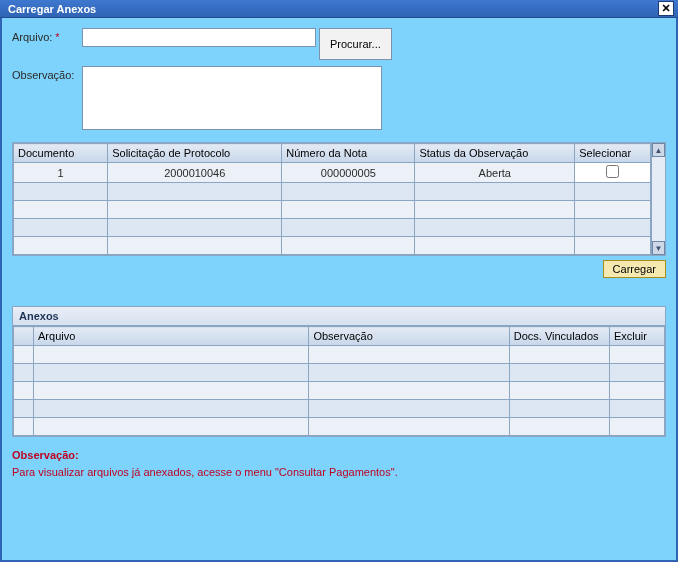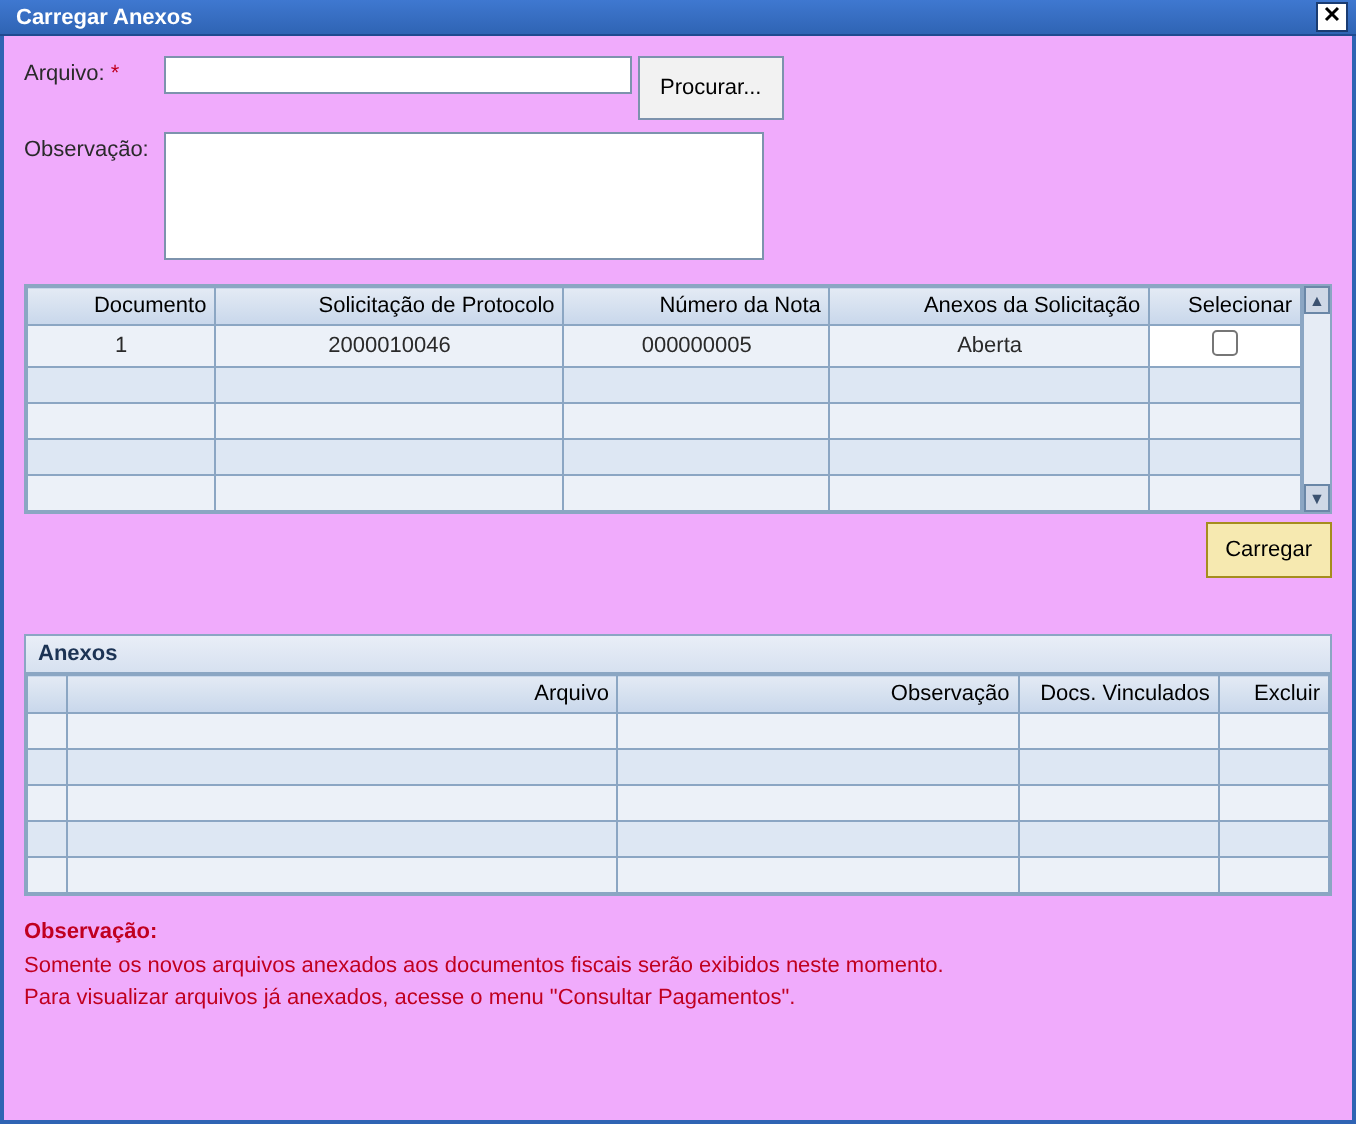--- a/index.html
+++ b/index.html
@@ -50,21 +50,21 @@
     font-size:11px;line-height:11px;font-weight:bold;color:#000;
     cursor:pointer;
   }
 
   
   .dialog{
     border:2px solid var(--win-blue);
     border-top:none;
     height:544px;
     position:relative;
-    background:#f0abfc;
+    background:#7dd3fc;
     display:flex;flex-direction:column;
   }
   .content{
     padding:10px 10px 0 10px;
     flex:1;
     display:flex;flex-direction:column;
   }
 
   
   .form-row{display:flex;align-items:flex-start;margin-bottom:6px;}
@@ -108,21 +108,21 @@
   .tbl-wrap{position:relative;}
   table.grid{
     width:100%;border-collapse:collapse;table-layout:fixed;
   }
   table.grid th{
     background:linear-gradient(to bottom,var(--header-grad-top),var(--header-grad-bot));
     border:1px solid var(--panel-border);
     font-weight:normal;
     padding:3px 4px;
     color:#000;
-    text-align:right;
+    text-align:left;
     height:19px;
   }
   table.grid td{
     border:1px solid var(--panel-border);
     padding:2px 4px;
     height:18px;
     text-align:center;
     overflow:hidden;white-space:nowrap;text-overflow:ellipsis;
   }
   table.grid tr.odd td{background:var(--row-odd);}
@@ -155,21 +155,21 @@
     border:1px solid var(--panel-border-dark);
     display:flex;align-items:center;justify-content:center;
     font-size:8px;color:#3c5270;cursor:pointer;
   }
 
   
   .row-right{display:flex;justify-content:flex-end;margin-top:4px;}
   .yellow-btn{
     background:var(--yellow-btn);
     border:1px solid var(--yellow-btn-border);
-    padding:1px 9px;height:28px;
+    padding:1px 9px;height:18px;
     font:inherit;color:#000;cursor:pointer;
   }
 
   
   .obs-block{margin-top:10px;color:var(--required);line-height:1.5;}
   .obs-block .heading{font-weight:bold;}
 
   
   .footer{
     height:30px;
@@ -226,21 +226,21 @@
               <col class="c-sol">
               <col class="c-num">
               <col class="c-stat">
               <col class="c-sel">
           </colgroup>
           <thead>
             <tr>
               <th>Documento</th>
               <th>Solicitação de Protocolo</th>
               <th>Número da Nota</th>
-              <th>Anexos da Solicitação</th>
+              <th>Status da Observação</th>
               <th>Selecionar</th>
             </tr>
           </thead>
           <tbody>
             <tr class="odd">
               <td>1</td>
               <td>2000010046</td>
               <td>000000005</td>
               <td style="text-align:center;">Aberta</td>
               <td class="select-cell">
@@ -344,19 +344,18 @@
               <td></td>
               <td></td>
               <td></td>
             </tr>
         </tbody>
       </table>
     </div>
 
     <div class="obs-block">
       <div class="heading">Observação:</div>
-      <div>Somente os novos arquivos anexados aos documentos fiscais serão exibidos neste momento.</div>
       <div>Para visualizar arquivos já anexados, acesse o menu "Consultar Pagamentos".</div>
     </div>
 
   </div>
 
 </div>
 
 </body></html>

